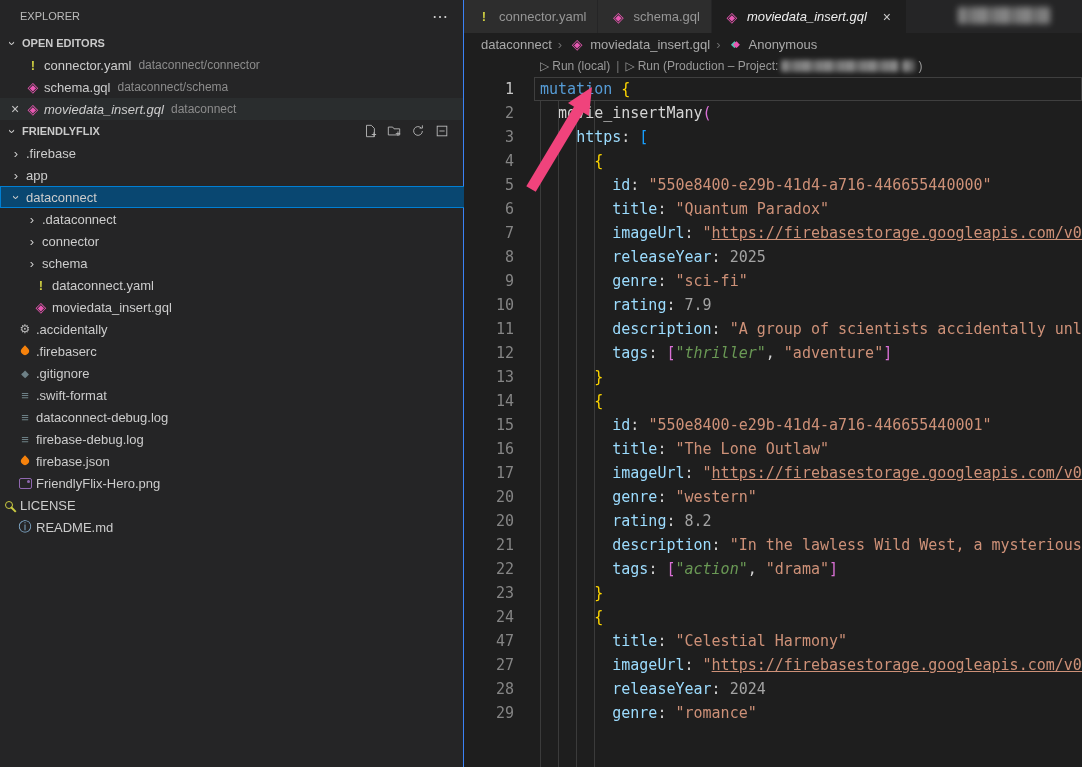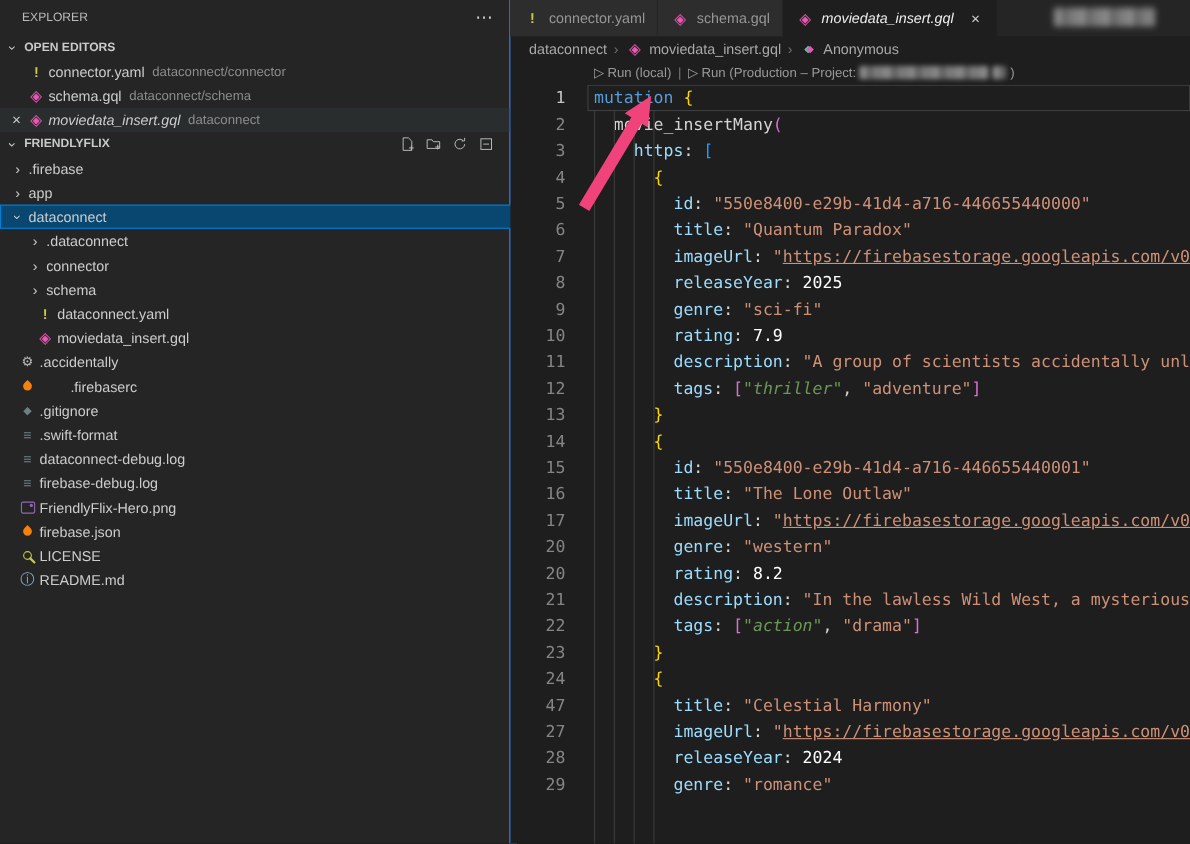--- a/index.html
+++ b/index.html
@@ -83,21 +83,21 @@
   .ln{width:50px;flex:none;text-align:right;color:#858585;}
   .ln.curln{color:#c6c6c6;}
   .lc{padding-left:26px;white-space:pre;}
   .iguide{position:absolute;top:24px;bottom:0;width:1px;background:#3b3b3b;pointer-events:none;}
 
   .tk-kw{color:#569cd6;}
   .tk-pl{color:#d4d4d4;}
   .tk-prop{color:#9cdcfe;}
   .tk-str{color:#ce9178;}
   .tk-url{color:#ce9178;text-decoration:underline;}
-  .tk-num{color:#ffffff;margin-top:35px;}
+  .tk-num{color:#a3a3a3;margin-top:35px;}
   .tk-bg{color:#ffd700;}
   .tk-bp{color:#da70d6;}
   .tk-bb{color:#179fff;}
   .tk-tag{color:#6a9955;font-style:italic;}
 
   .arrow-overlay{position:absolute;left:0;top:0;width:1082px;height:767px;pointer-events:none;z-index:50;}
 </style>
 </head>
 <body>
 
@@ -194,21 +194,21 @@
           <span class="fname">dataconnect.yaml</span>
         </div>
         <div class="row trow" style="padding-left: 32px;">
           <span class="fi fi-graphql">◈</span>
           <span class="fname">moviedata_insert.gql</span>
         </div>
         <div class="row trow" style="padding-left: 16px;">
           <span class="fi fi-gear">⚙</span>
           <span class="fname">.accidentally</span>
         </div>
-        <div class="row trow" style="padding-left: 16px; gap: 28px;">
+        <div class="row trow" style="padding-left: 16px;">
           <span class="fi">
             <i class="flameico"></i>
           </span>
           <span class="fname">.firebaserc</span>
         </div>
         <div class="row trow" style="padding-left: 16px;">
           <span class="fi fi-diamond">◆</span>
           <span class="fname">.gitignore</span>
         </div>
         <div class="row trow" style="padding-left: 16px;">
@@ -218,31 +218,31 @@
         <div class="row trow" style="padding-left: 16px;">
           <span class="fi fi-lines">≡</span>
           <span class="fname">dataconnect-debug.log</span>
         </div>
         <div class="row trow" style="padding-left: 16px;">
           <span class="fi fi-lines">≡</span>
           <span class="fname">firebase-debug.log</span>
         </div>
         <div class="row trow" style="padding-left: 16px;">
           <span class="fi">
+            <i class="flameico"></i>
+          </span>
+          <span class="fname">firebase.json</span>
+        </div>
+        <div class="row trow" style="padding-left: 16px;">
+          <span class="fi">
             <i class="imgico"></i>
           </span>
           <span class="fname">FriendlyFlix-Hero.png</span>
         </div>
-        <div class="row trow" style="padding-left: 16px;">
-          <span class="fi">
-            <i class="flameico"></i>
-          </span>
-          <span class="fname">firebase.json</span>
-        </div>
-        <div class="row trow" style="padding-left: 16px; text-align: right;">
+        <div class="row trow" style=" text-align: right;">
           <span class="fi">
             <i class="keyico"></i>
           </span>
           <span class="fname">LICENSE</span>
         </div>
         <div class="row trow" style="padding-left: 16px;">
           <span class="fi fi-info">ⓘ</span>
           <span class="fname">README.md</span>
         </div>
       </div>

